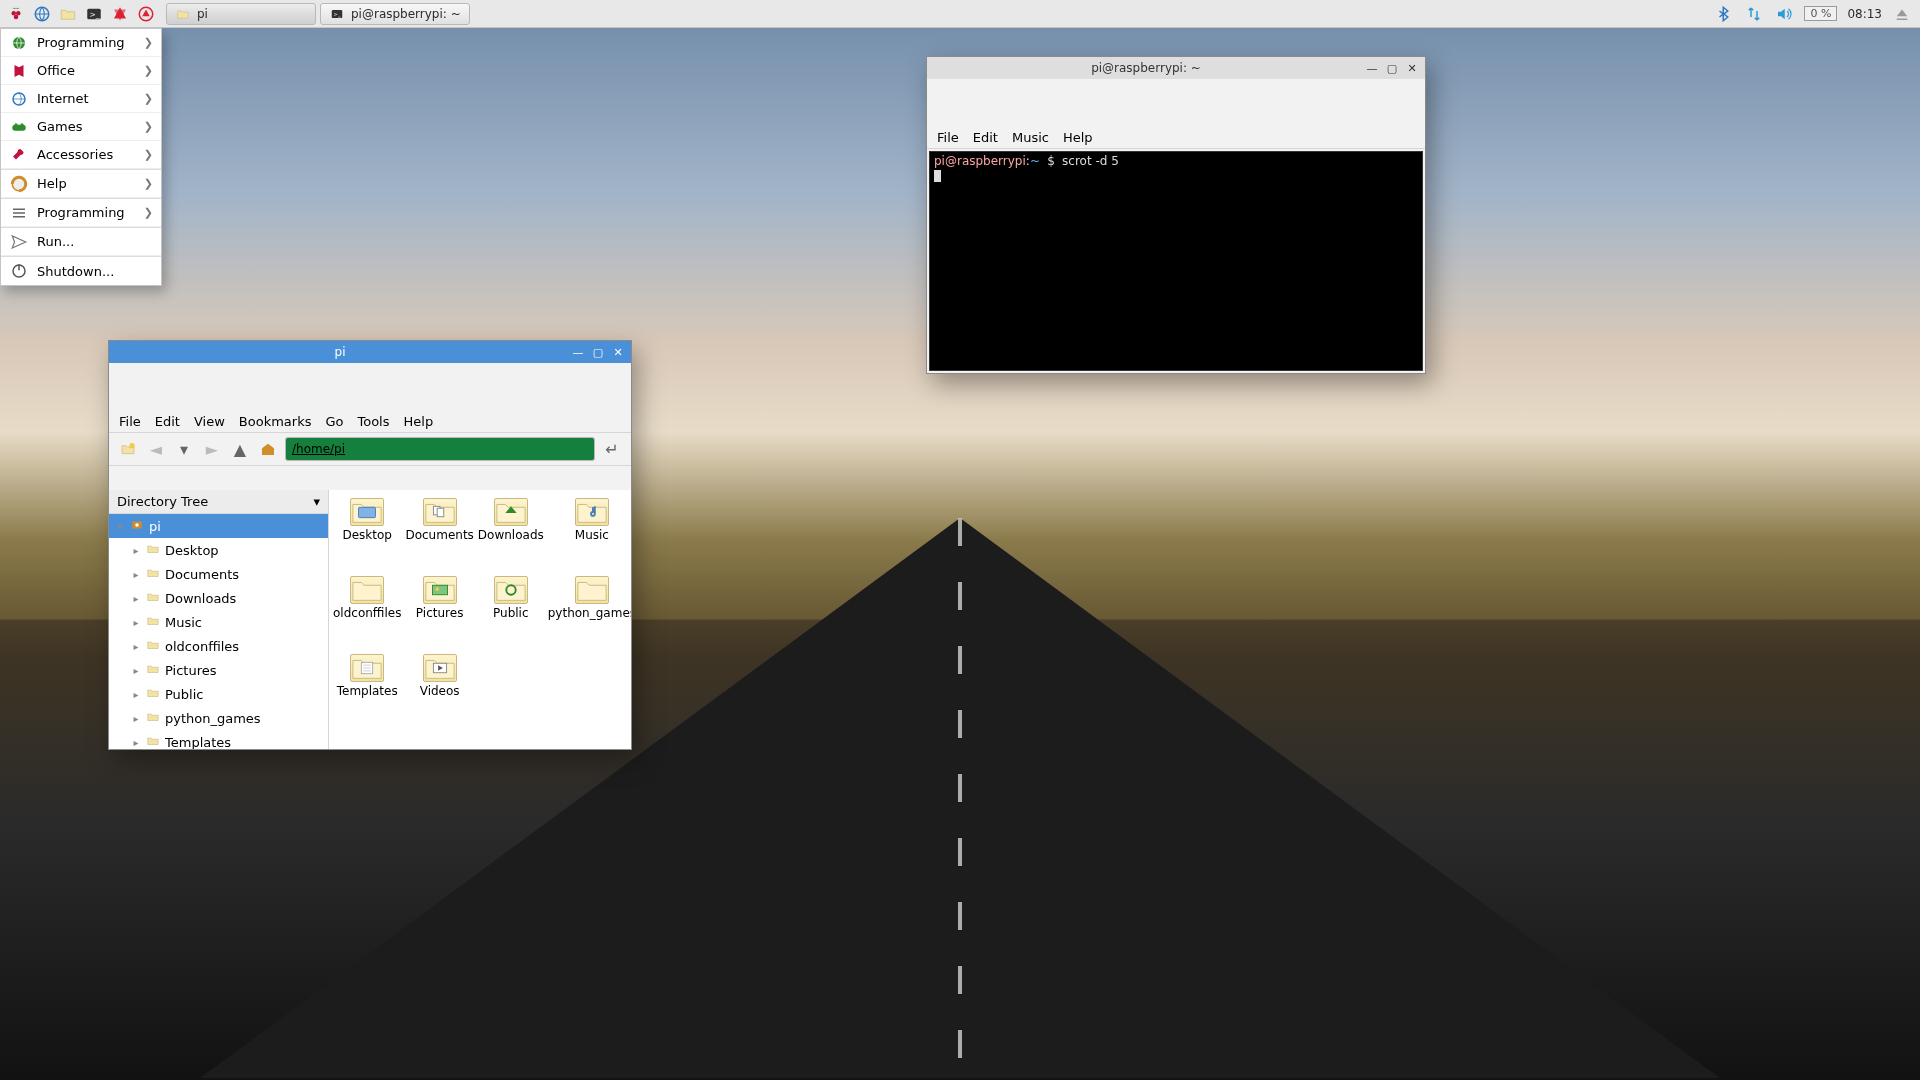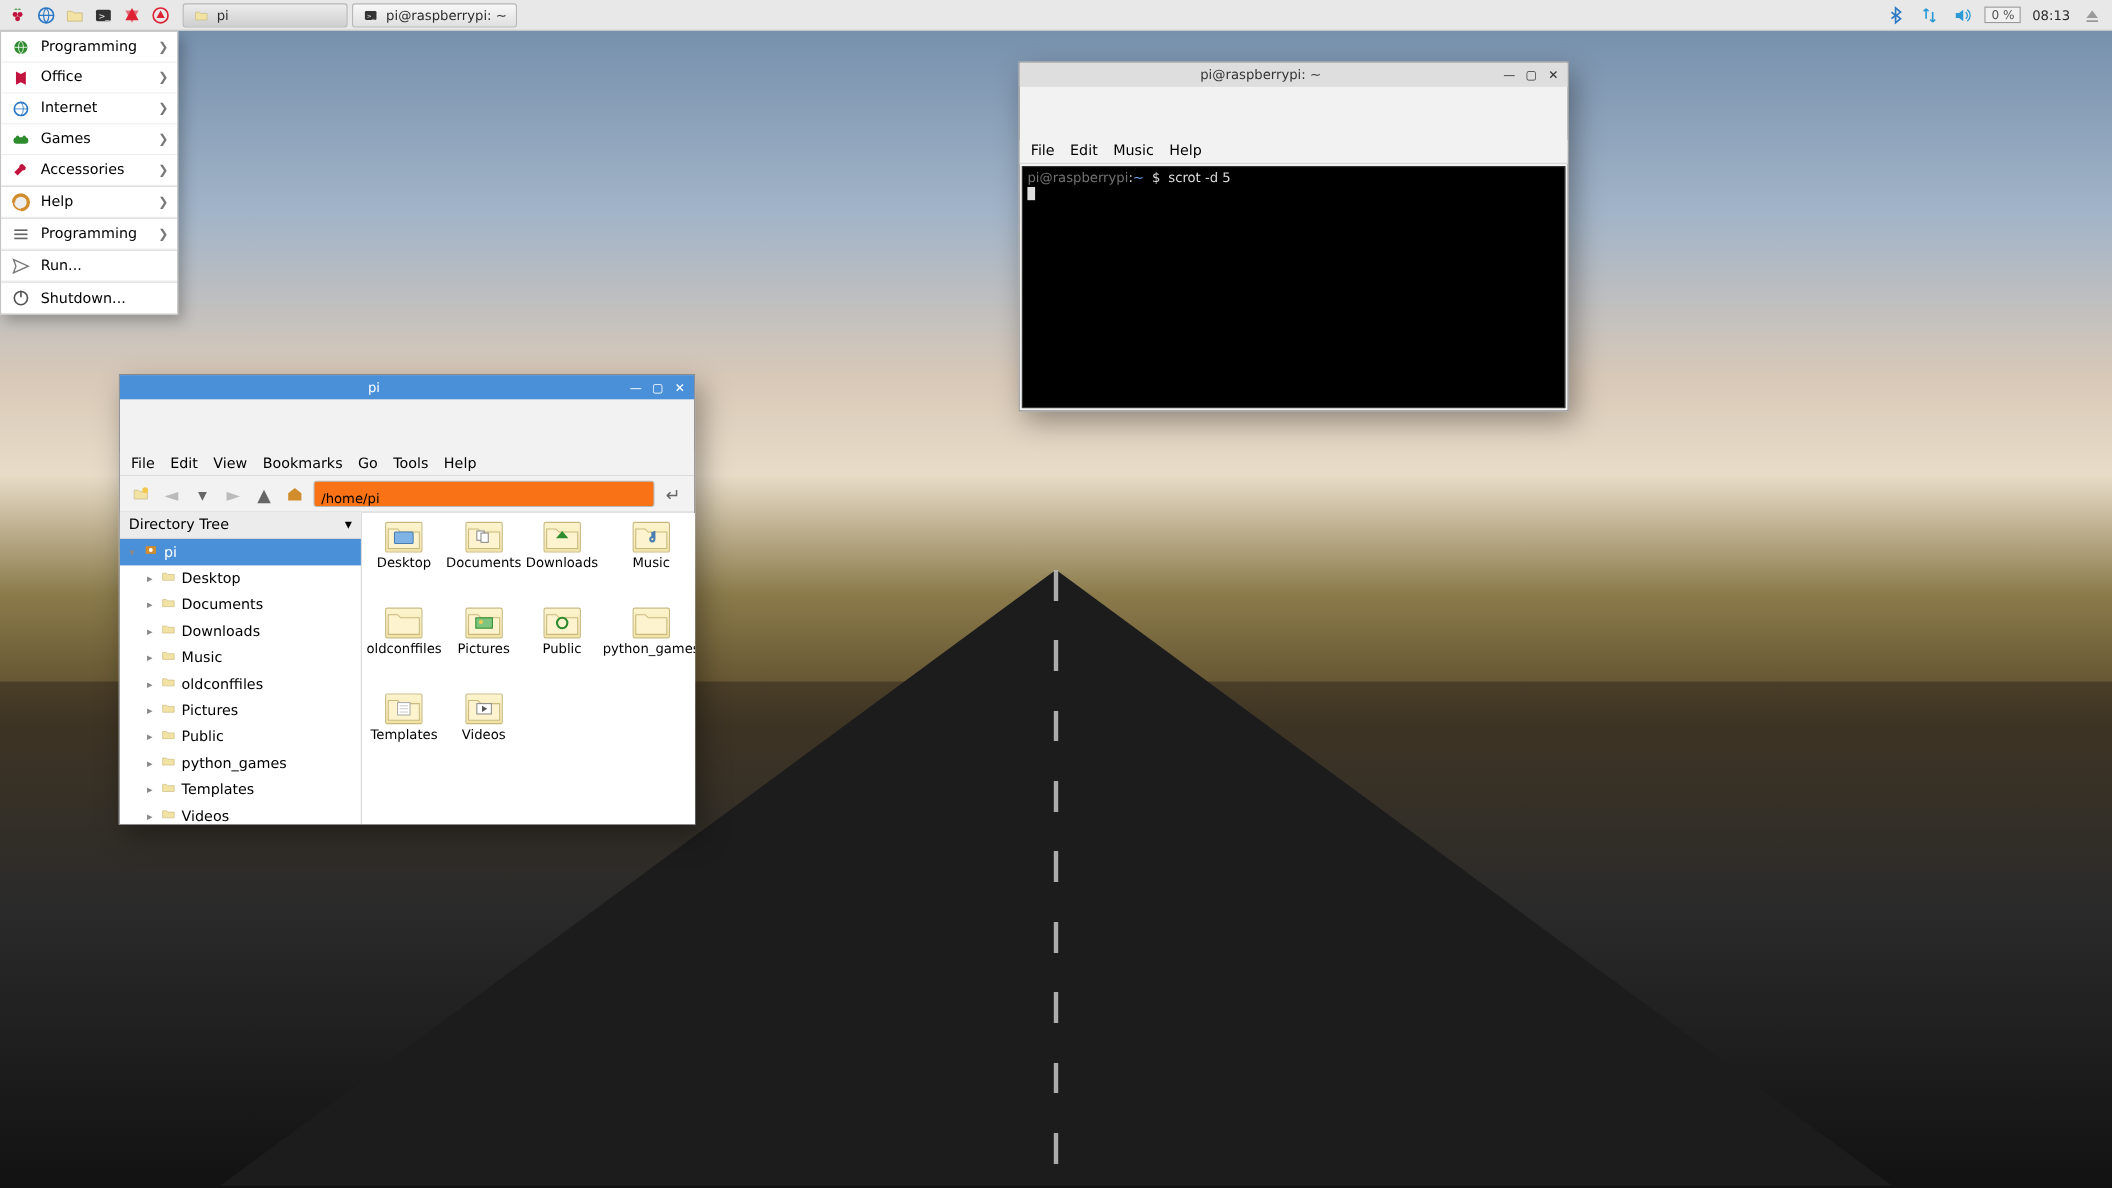--- a/index.html
+++ b/index.html
@@ -79,23 +79,23 @@
            border-bottom:1px solid #d6d6d6;margin-top:48px;}
 
   
   .fm{left:108px;top:340px;width:524px;height:410px;z-index:60;}
   .fm .titlebar{background:var(--title-active);color:#fff;}
   .fm .titlebar .tbtn{color:#fff;}
   .toolbar{display:flex;align-items:center;gap:6px;padding:4px 8px;background:#f2f2f2;
            border-bottom:1px solid #d6d6d6;}
   .toolbar .btn{width:22px;height:22px;display:flex;align-items:center;justify-content:center;
                 border:1px solid transparent;border-radius:3px;color:#666;}
-  .addr{flex:1;height:24px;border:1px solid #b8b8b8;border-radius:3px;background:#f97316;
-        padding:0 6px;font-size:12px;display:flex;align-items:flex-end;}
-  .fm-body{flex:1;display:flex;min-height:0;}
+  .addr{flex:1;height:24px;border:1px solid #b8b8b8;border-radius:3px;background:#15803d;
+        padding:0 6px;font-size:12px;display:flex;align-items:center;text-decoration:underline;}
+  .fm-body{flex:1;display:flex;min-height:0;margin-top:24px;}
   .side{width:220px;border-right:1px solid #d6d6d6;background:#fff;display:flex;flex-direction:column;font-size:13px;}
   .side .hdr{display:flex;align-items:center;justify-content:space-between;padding:4px 8px;
              background:#ececec;border-bottom:1px solid #d6d6d6;}
   .tree{flex:1;overflow:auto;}
   .node{display:flex;align-items:center;gap:4px;height:24px;padding:0 6px;}
   .node .exp{width:10px;color:#888;text-align:center;font-size:10px;}
   .node .fic{width:16px;height:14px;}
   .node.sel{background:var(--accent-sel);color:#fff;}
   .node.d1{padding-left:22px;}
   .icons{flex:1;background:#fff;overflow:auto;padding:8px 4px;display:grid;
@@ -104,21 +104,21 @@
   .fi .thumb{width:34px;height:28px;border:1px solid #c9b97e;background:linear-gradient(#fdf4cf,#f2e3a4);
              border-radius:2px;position:relative;display:flex;align-items:center;justify-content:center;}
   .status{display:flex;justify-content:space-between;font-size:12px;color:#444;
           padding:3px 10px;border-top:1px solid #d6d6d6;background:#f2f2f2;}
 
   
   .term{left:926px;top:56px;width:500px;height:318px;z-index:55;}
   .term .titlebar{background:var(--title-inactive);color:#333;}
   .term-body{flex:1;background:#000;font-family:"DejaVu Sans Mono",Menlo,monospace;
              font-size:12px;color:#ddd;padding:2px 4px;line-height:14px;border:1px solid #333;margin:2px;}
-  .pr-user{color:#737373;}
+  .pr-user{color:#fca5a5;}
   .pr-path{color:#6aa7ff;}
   .pr-cursor{background:#ddd;display:inline-block;width:7px;height:12px;vertical-align:middle;}
 
   .folder-svg{fill:#f2e3a4;stroke:#c9b97e;}
 </style>
 </head>
 <body>
 
 <div class="road"></div>
 <div class="tarmac"></div>

